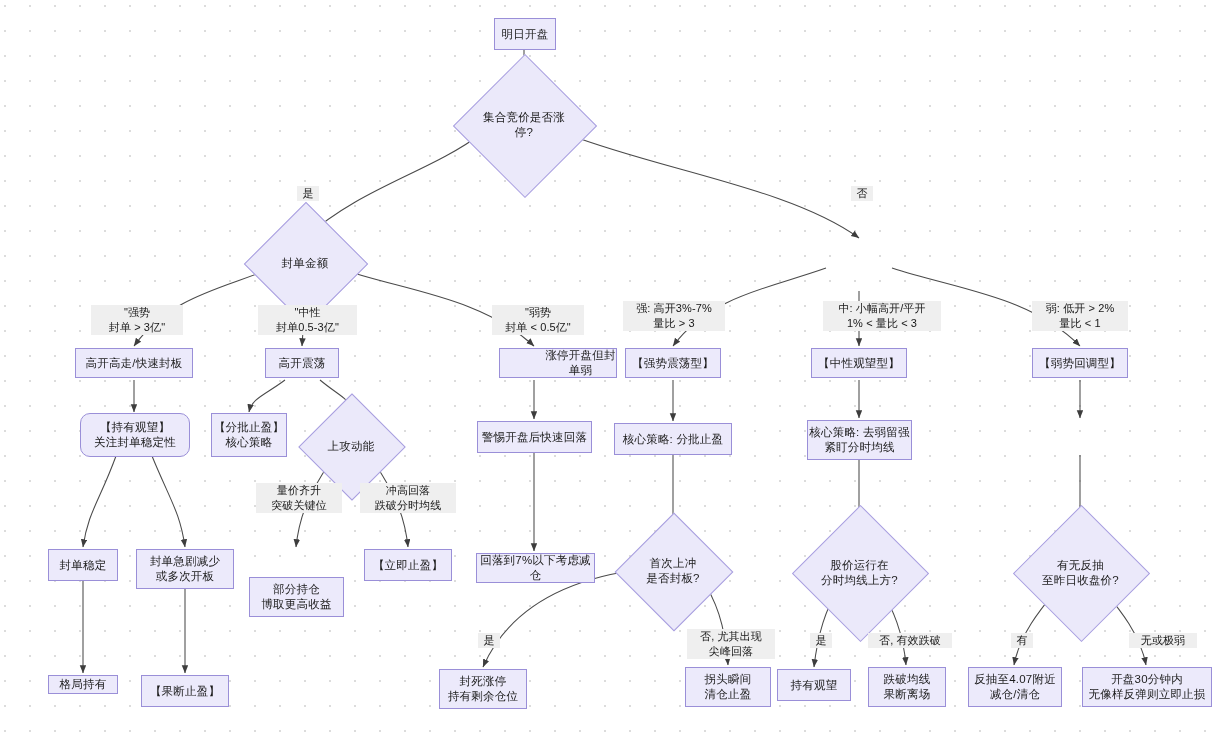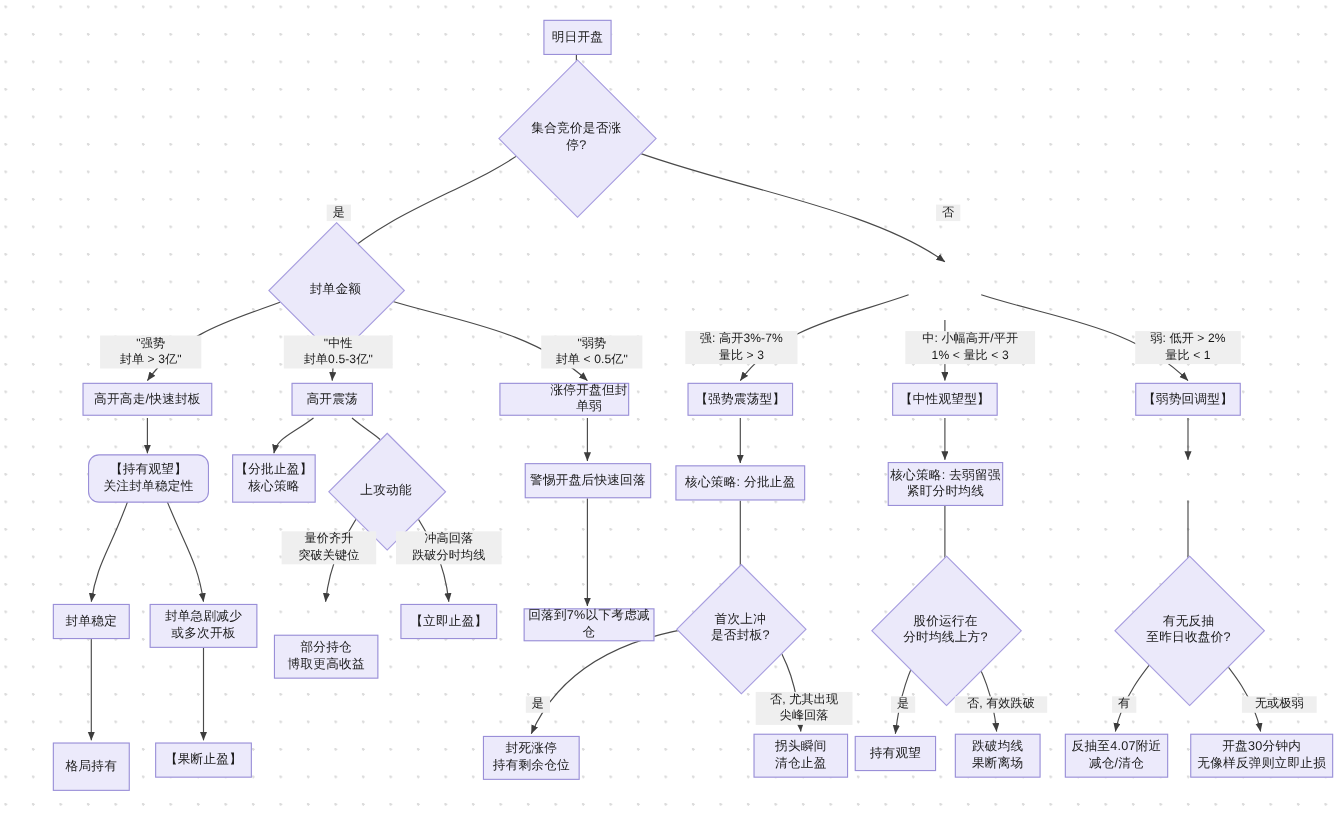--- a/index.html
+++ b/index.html
@@ -143,21 +143,21 @@
   </div>
 
   <div class="diamond" style="left:262px;top:220px;width:86px;height:86px;">
     <div class="dshape"></div>
     <div class="dtext">封单金额</div>
   </div>
 
 
   <div class="node" style="left:75px;top:348px;width:118px;height:30px;">高开高走/快速封板</div>
   <div class="node" style="left:265px;top:348px;width:74px;height:30px;">高开震荡</div>
-  <div class="node" style="left:454px;top:348px;width:118px;height:30px;padding-left:45px;">涨停开盘但封单弱</div>
+  <div class="node" style="left:499px;top:348px;width:118px;height:30px;padding-left:45px;">涨停开盘但封单弱</div>
   <div class="node" style="left:625px;top:348px;width:96px;height:30px;">【强势震荡型】</div>
   <div class="node" style="left:811px;top:348px;width:96px;height:30px;">【中性观望型】</div>
   <div class="node" style="left:1032px;top:348px;width:96px;height:30px;">【弱势回调型】</div>
 
   <div class="node" style="left:80px;top:413px;width:110px;height:44px;border-radius:10px;">【持有观望】
 关注封单稳定性</div>
   <div class="node" style="left:211px;top:413px;width:76px;height:44px;">【分批止盈】
 核心策略</div>
 
   <div class="diamond" style="left:314px;top:409px;width:74px;height:74px;">
@@ -189,21 +189,21 @@
     <div class="dtext">股价运行在
 分时均线上方?</div>
   </div>
 
   <div class="diamond" style="left:1033px;top:525px;width:95px;height:95px;">
     <div class="dshape"></div>
     <div class="dtext">有无反抽
 至昨日收盘价?</div>
   </div>
 
-  <div class="node" style="left:48px;top:675px;width:70px;height:44px;">格局持有</div>
+  <div class="node" style="left:48px;top:675px;width:70px;height:19px;">格局持有</div>
   <div class="node" style="left:141px;top:675px;width:88px;height:32px;">【果断止盈】</div>
   <div class="node" style="left:439px;top:669px;width:88px;height:40px;">封死涨停
 持有剩余仓位</div>
   <div class="node" style="left:685px;top:667px;width:86px;height:40px;">拐头瞬间
 清仓止盈</div>
   <div class="node" style="left:777px;top:669px;width:74px;height:32px;">持有观望</div>
   <div class="node" style="left:868px;top:667px;width:78px;height:40px;">跌破均线
 果断离场</div>
   <div class="node" style="left:968px;top:667px;width:94px;height:40px;">反抽至4.07附近
 减仓/清仓</div>

